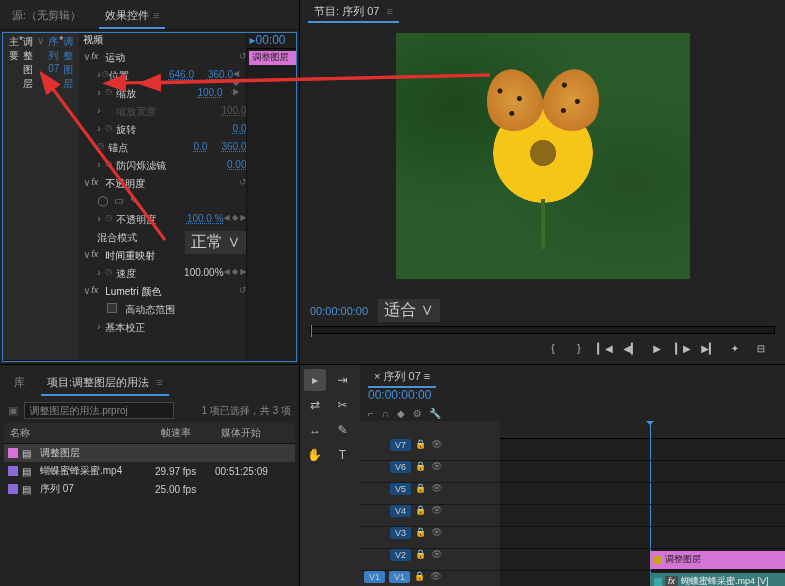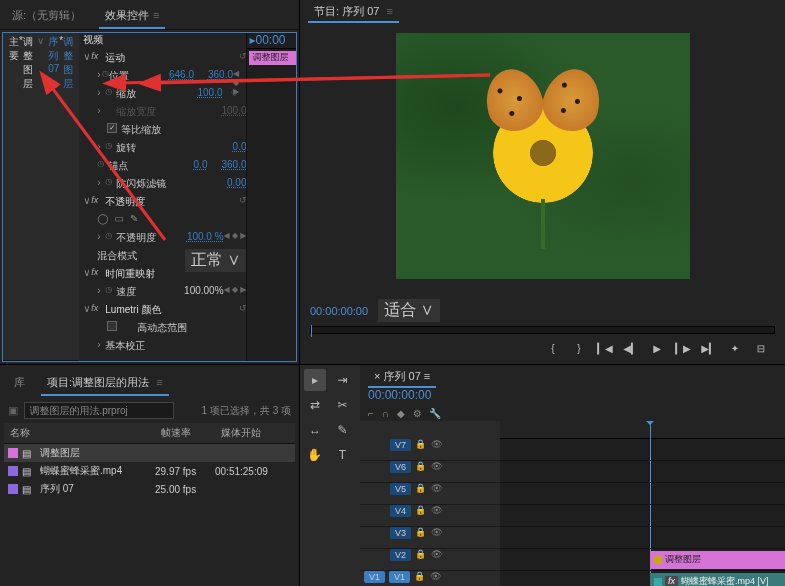--- a/index.html
+++ b/index.html
@@ -171,24 +171,20 @@
             </div>
 
           <div class="row indent1" style="color:#555">
               <span class="tw">›</span>
               <span class="cl"></span>
               <span class="label">缩放宽度</span>
               <span class="pad"></span>
               <span class="val" style="color:#555">100.0</span>
             </div>
 
-          <div class="row indent2">
-              <span class="checkbox checked"></span>
-              <span style="margin-left:4px">等比缩放</span>
-            </div>
 
           <div class="row indent1">
               <span class="tw">›</span>
               <span class="cl">◷</span>
               <span class="label">旋转</span>
               <span class="pad"></span>
               <span class="val">0.0</span>
             </div>
 
           <div class="row indent1">
@@ -253,21 +249,21 @@
 
           <div class="row group">
               <span class="tw">∨</span>
               <span class="fx">fx</span>
               <span class="label">Lumetri 颜色</span>
               <span class="pad"></span>
               <span class="reset">↺</span>
             </div>
           <div class="row indent2">
               <span class="checkbox"></span>
-              <span style="margin-left:20px">高动态范围</span>
+              <span style="margin-left:8px">高动态范围</span>
             </div>
           <div class="row indent1">
               <span class="tw">›</span>
               <span class="label">基本校正</span>
             </div>
 
         </div>
         <div class="effect-timeline-col">
           <div class="effect-timeline-head">
               <span class="playhead">▸<span>00:00</span></span>

